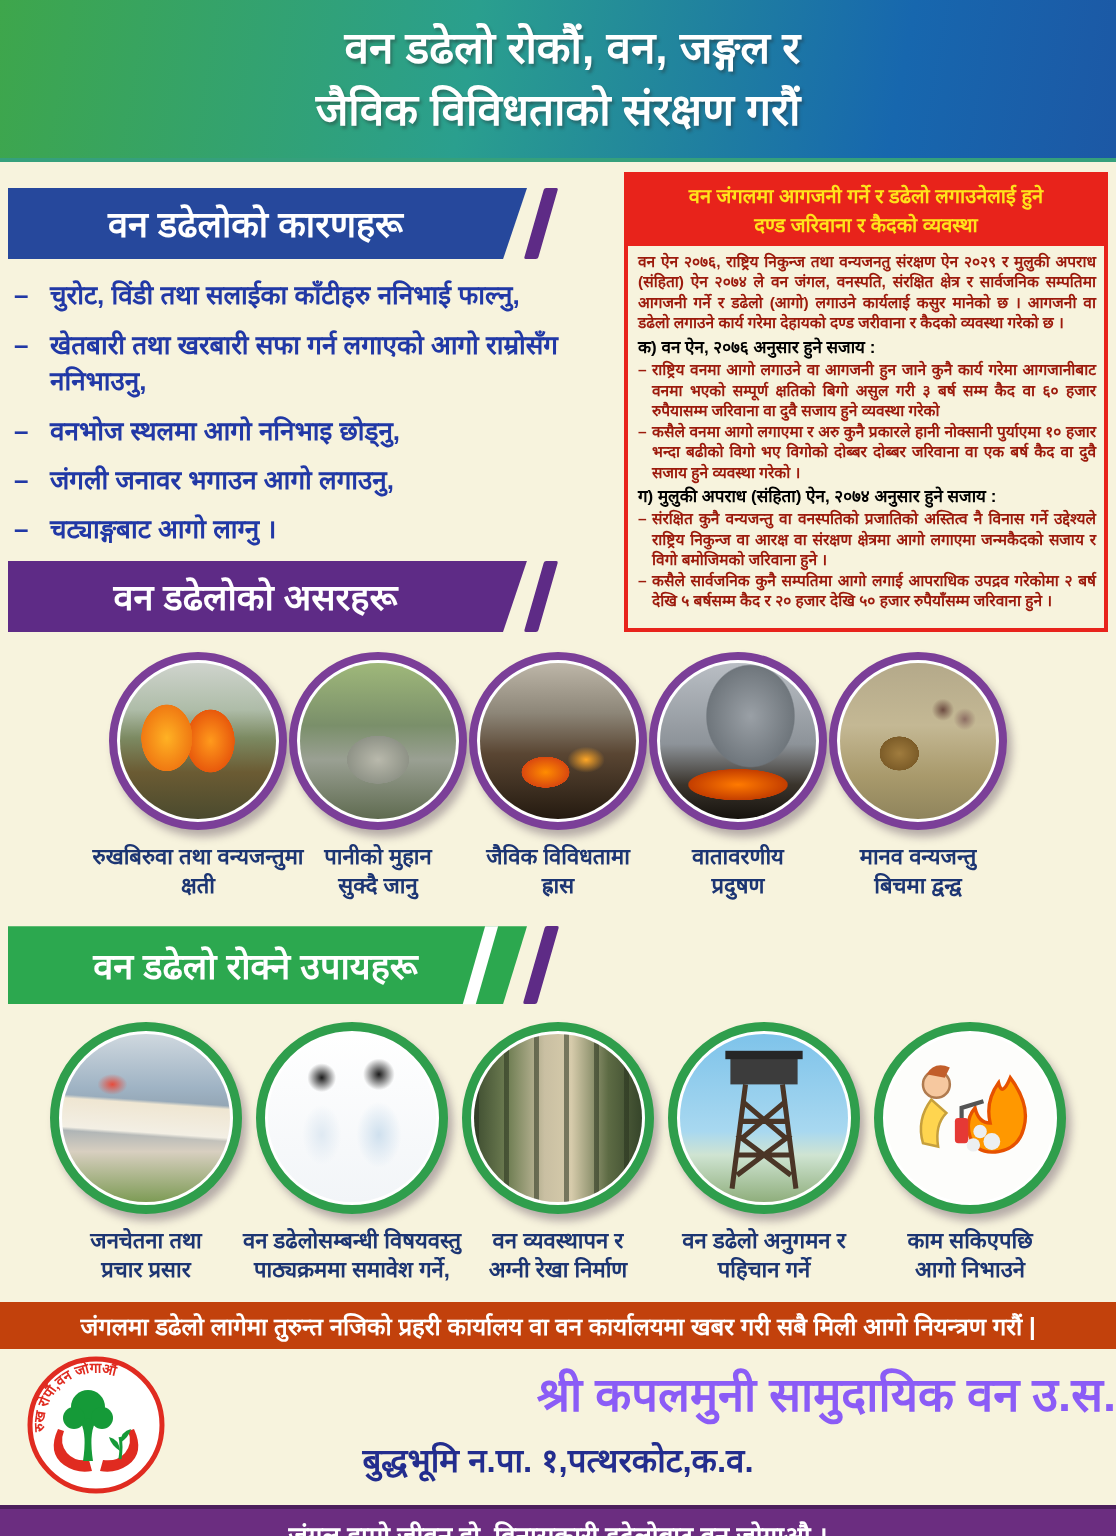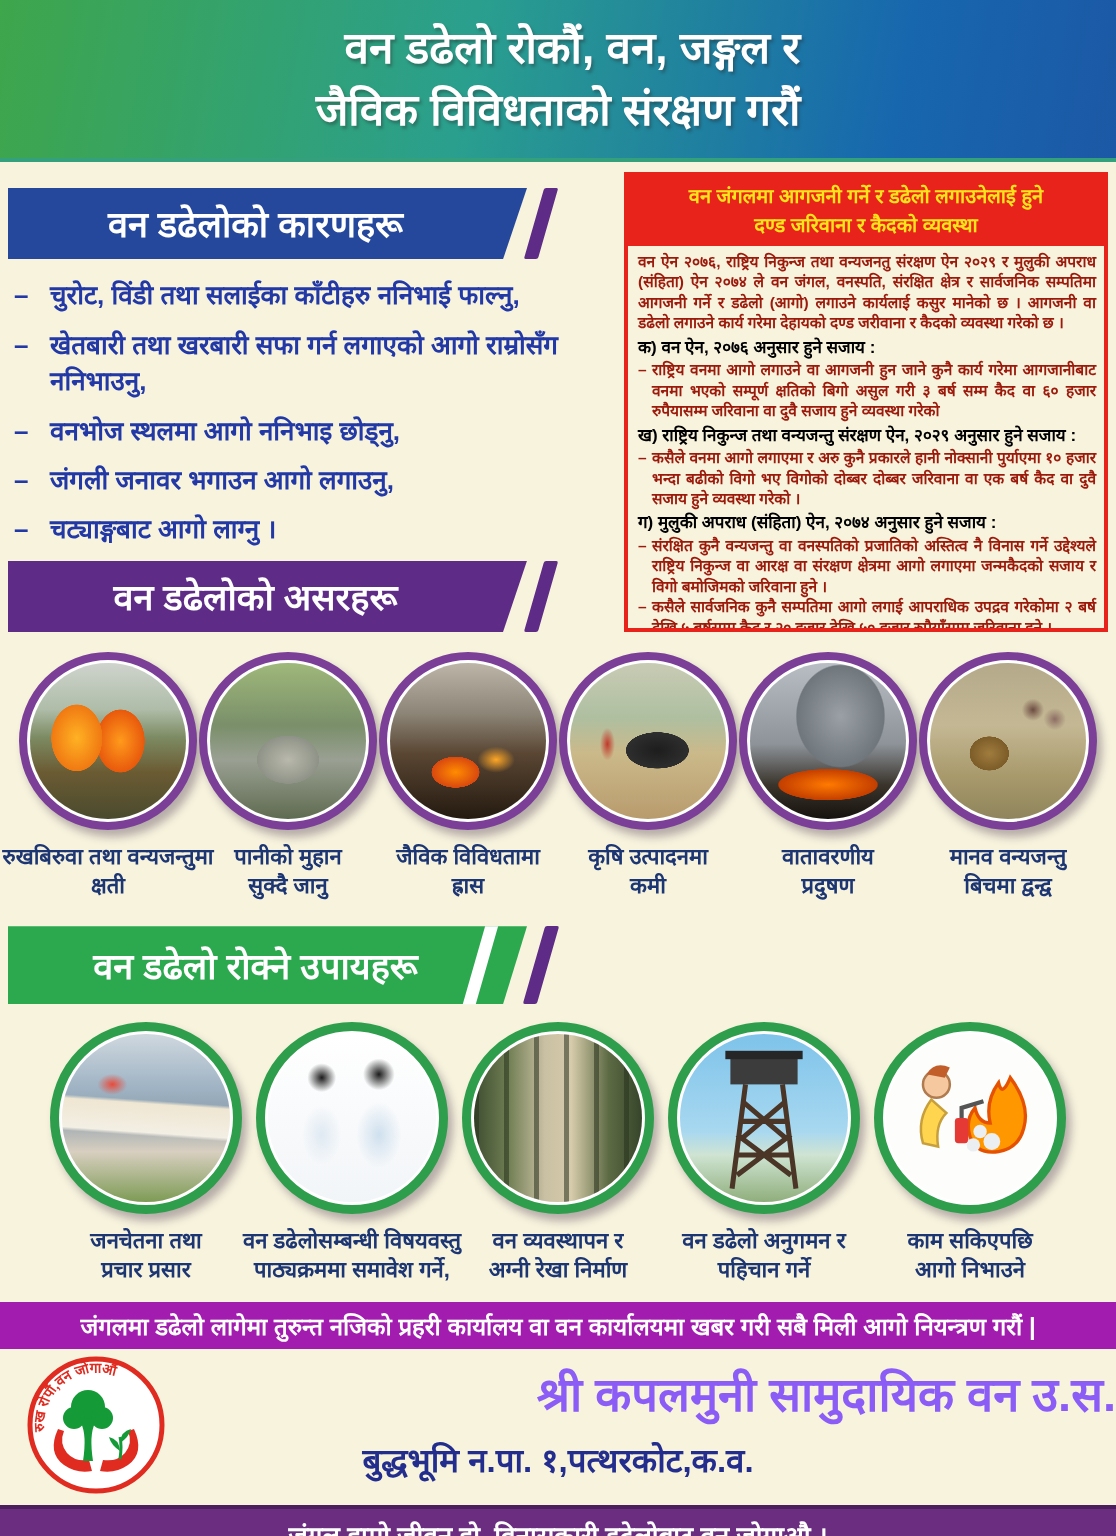--- a/index.html
+++ b/index.html
@@ -58,21 +58,21 @@
   .e5{background:radial-gradient(64px 74px at 58% 34%,#9aa0a6,#6f767c 68%,rgba(0,0,0,0) 70%),radial-gradient(70px 22px at 50% 78%,#ff7a00,#c43e00 70%,rgba(0,0,0,0) 72%),linear-gradient(180deg,#b9bec4 0%,#8d9399 52%,#3a342c 78%,#16120d 100%);}
   .e6{background:radial-gradient(30px 26px at 38% 58%,#a07c3e,#7c5c28 65%,rgba(0,0,0,0) 66%),radial-gradient(16px 16px at 66% 30%,#6d4c41,rgba(0,0,0,0) 70%),radial-gradient(16px 16px at 80% 36%,#8d6e63,rgba(0,0,0,0) 70%),linear-gradient(180deg,#b4a98a 0%,#c4b894 40%,#a99a6c 72%,#8f845c 100%);}
   .q1{background:linear-gradient(4deg,rgba(0,0,0,0) 40%,#f3efe4 42%,#efe6d2 58%,rgba(0,0,0,0) 60%),radial-gradient(20px 14px at 30% 30%,#e74c3c,rgba(0,0,0,0) 75%),linear-gradient(180deg,#cfd8df 0%,#9fb3c4 32%,#8fa0ae 48%,#d8cfc0 70%,#7d9b55 100%);}
   .q2{background:radial-gradient(20px 20px at 32% 26%,#1b1b1b,rgba(0,0,0,0) 72%),radial-gradient(22px 22px at 66% 24%,#1b1b1b,rgba(0,0,0,0) 72%),radial-gradient(26px 40px at 32% 60%,#dfe9f2,rgba(0,0,0,0) 75%),radial-gradient(30px 44px at 66% 60%,#cfe0ee,rgba(0,0,0,0) 75%),linear-gradient(180deg,#ffffff 0%,#f2f5f8 100%);}
   .q3{background:repeating-linear-gradient(90deg,rgba(40,50,30,.55) 0 5px,rgba(0,0,0,0) 5px 30px),linear-gradient(90deg,#3e4d30 0%,#6e7d52 20%,#c9bfa2 42%,#d6cbab 58%,#5d6b44 80%,#36452a 100%);}
   .q4{background:linear-gradient(180deg,#7ec3ea 0%,#a8d8f0 58%,#cfe4d2 72%,#8fae7c 100%);}
   .q5{background:#fdfdfb;}
   .photo svg.art{position:absolute;inset:0;width:100%;height:100%;}
 
   
-  .alert-bar{margin-top:18px;background:#a21caf;color:#ffffff;font-weight:bold;font-size:24px;text-align:center;padding:7px 4px;}
+  .alert-bar{margin-top:18px;background:#c2410c;color:#ffffff;font-weight:bold;font-size:24px;text-align:center;padding:7px 4px;}
   footer{position:relative;height:156px;}
   .logo-wrap{position:absolute;left:26px;top:6px;width:140px;height:140px;}
   .org-name{text-align:right;font-size:47px;font-weight:bold;color:#8b5cf6;padding-top:12px;}
   .org-address{text-align:center;font-size:33px;font-weight:bold;color:#232d8e;margin-top:12px;}
   .bottom-bar{height:52px;background:#6b2d80;border-top:4px solid #4c1f5c;color:#fff;font-weight:bold;font-size:26px;display:flex;align-items:center;justify-content:center;}
 </style>
 </head>
 <body>
 
 <div>
@@ -125,21 +125,20 @@
       <aside class="law-box">
         <div class="law-head pre">वन जंगलमा आगजनी गर्ने र डढेलो लगाउनेलाई हुने
 दण्ड जरिवाना र कैदको व्यवस्था</div>
         <div class="law-body">
           <p class="law-intro">वन ऐन २०७६, राष्ट्रिय निकुन्ज तथा वन्यजनतु संरक्षण ऐन २०२९ र मुलुकी अपराध (संहिता) ऐन २०७४ ले वन जंगल, वनस्पति, संरक्षित क्षेत्र र सार्वजनिक सम्पतिमा आगजनी गर्ने र डढेलो (आगो) लगाउने कार्यलाई कसुर मानेको छ । आगजनी वा डढेलो लगाउने कार्य गरेमा देहायको दण्ड जरीवाना र कैदको व्यवस्था गरेको छ ।</p>
           <div class="law-heading">क) वन ऐन, २०७६ अनुसार हुने सजाय :</div>
           <div class="law-point">
               <span class="pd">–</span>
               <span>राष्ट्रिय वनमा आगो लगाउने वा आगजनी हुन जाने कुनै कार्य गरेमा आगजानीबाट वनमा भएको सम्पूर्ण क्षतिको बिगो असुल गरी ३ बर्ष सम्म कैद वा ६० हजार रुपैयासम्म जरिवाना वा दुवै सजाय हुने व्यवस्था गरेको</span>
             </div>
-          <div class="law-heading">ख) राष्ट्रिय निकुन्ज तथा वन्यजन्तु संरक्षण ऐन, २०२९ अनुसार हुने सजाय :</div>
           <div class="law-point">
               <span class="pd">–</span>
               <span>कसैले वनमा आगो लगाएमा र अरु कुनै प्रकारले हानी नोक्सानी पुर्याएमा १० हजार भन्दा बढीको विगो भए विगोको दोब्बर दोब्बर जरिवाना वा एक बर्ष कैद वा दुवै सजाय हुने व्यवस्था गरेको ।</span>
             </div>
           <div class="law-heading">ग) मुलुकी अपराध (संहिता) ऐन, २०७४ अनुसार हुने सजाय :</div>
           <div class="law-point">
               <span class="pd">–</span>
               <span>संरक्षित कुनै वन्यजन्तु वा वनस्पतिको प्रजातिको अस्तित्व नै विनास गर्ने उद्देश्यले राष्ट्रिय निकुन्ज वा आरक्ष वा संरक्षण क्षेत्रमा आगो लगाएमा जन्मकैदको सजाय र विगो बमोजिमको जरिवाना हुने ।</span>
             </div>
           <div class="law-point">
@@ -164,27 +163,20 @@
           </div>
         <figcaption class="caption pre">पानीको मुहान
 सुक्दै जानु</figcaption>
       </figure>
       <figure>
         <div class="circle">
             <div class="photo e3"></div>
           </div>
         <figcaption class="caption pre">जैविक विविधतामा
 ह्रास</figcaption>
-      </figure>
-      <figure>
-        <div class="circle">
-            <div class="photo e4"></div>
-          </div>
-        <figcaption class="caption pre">कृषि उत्पादनमा
-कमी</figcaption>
       </figure>
       <figure>
         <div class="circle">
             <div class="photo e5"></div>
           </div>
         <figcaption class="caption pre">वातावरणीय
 प्रदुषण</figcaption>
       </figure>
       <figure>
         <div class="circle">

